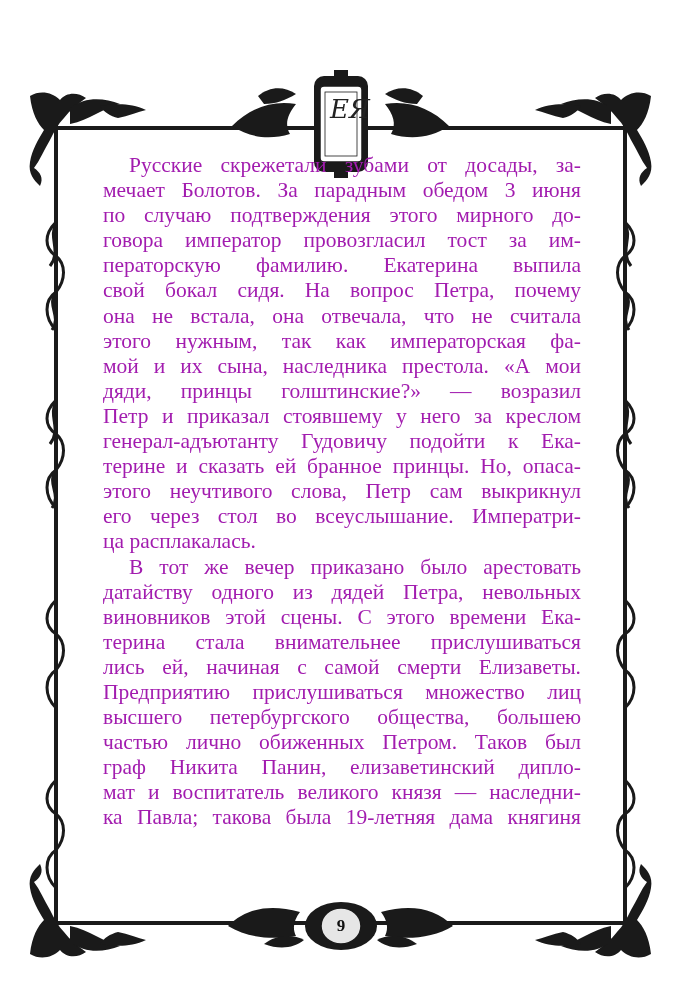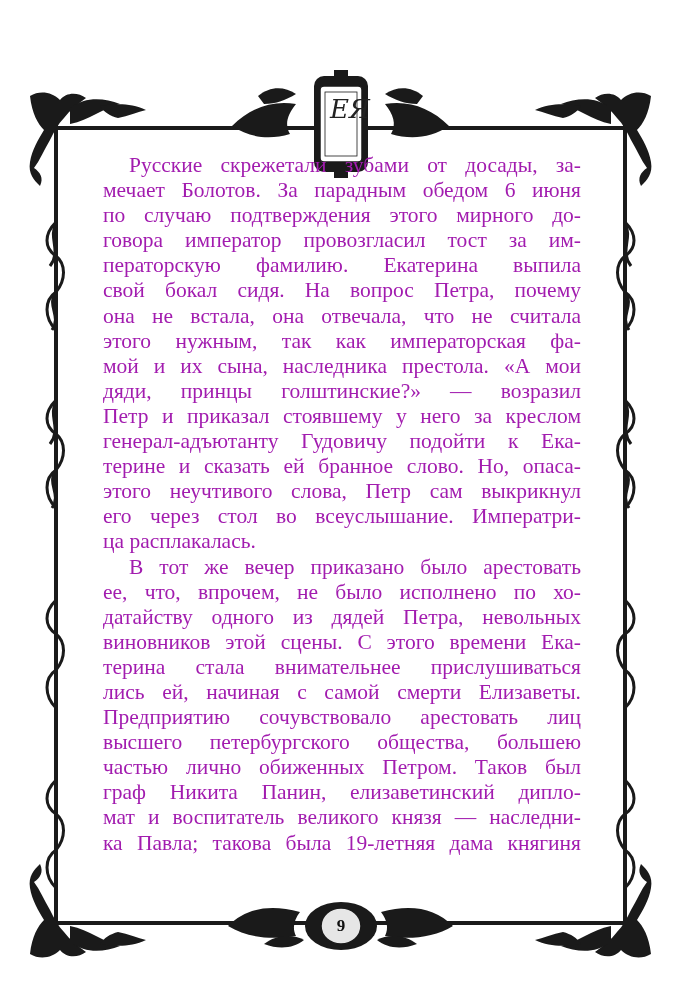--- a/index.html
+++ b/index.html
@@ -98,44 +98,43 @@
       <ellipse cx="341" cy="926" rx="20" ry="18" fill="#e6e6e6" stroke="#1a1a1a" stroke-width="1.5"></ellipse>
     </g>
   </svg>
 
   <div class="monogram">ЕЯ</div>
   <div class="page-number">9</div>
 
   <div class="text-block">
     <div>
       <span class="line indent">Русские скрежетали зубами от досады, за-</span>
-      <span class="line">мечает Болотов. За парадным обедом 6 июня</span>
+      <span class="line">мечает Болотов. За парадным обедом 3 июня</span>
       <span class="line">по случаю подтверждения этого мирного до-</span>
       <span class="line">говора император провозгласил тост за им-</span>
       <span class="line">ператорскую фамилию. Екатерина выпила</span>
       <span class="line">свой бокал сидя. На вопрос Петра, почему</span>
       <span class="line">она не встала, она отвечала, что не считала</span>
       <span class="line">этого нужным, так как императорская фа-</span>
       <span class="line">мой и их сына, наследника престола. «А мои</span>
       <span class="line">дяди, принцы голштинские?» — возразил</span>
       <span class="line">Петр и приказал стоявшему у него за креслом</span>
       <span class="line">генерал-адъютанту Гудовичу подойти к Ека-</span>
-      <span class="line">терине и сказать ей бранное слово. Но, опаса-</span>
+      <span class="line">терине и сказать ей бранное принцы. Но, опаса-</span>
       <span class="line">этого неучтивого слова, Петр сам выкрикнул</span>
       <span class="line">его через стол во всеуслышание. Императри-</span>
       <span class="line last">ца расплакалась.</span>
     </div>
     <div>
       <span class="line indent">В тот же вечер приказано было арестовать</span>
-      <span class="line">ее, что, впрочем, не было исполнено по хо-</span>
       <span class="line">датайству одного из дядей Петра, невольных</span>
       <span class="line">виновников этой сцены. С этого времени Ека-</span>
       <span class="line">терина стала внимательнее прислушиваться</span>
       <span class="line">лись ей, начиная с самой смерти Елизаветы.</span>
-      <span class="line">Предприятию сочувствовало арестовать лиц</span>
+      <span class="line">Предприятию прислушиваться множество лиц</span>
       <span class="line">высшего петербургского общества, большею</span>
       <span class="line">частью лично обиженных Петром. Таков был</span>
       <span class="line">граф Никита Панин, елизаветинский дипло-</span>
       <span class="line">мат и воспитатель великого князя — наследни-</span>
       <span class="line">ка Павла; такова была 19-летняя дама княгиня</span>
     </div>
   </div>
 </div>
 
 </body></html>

